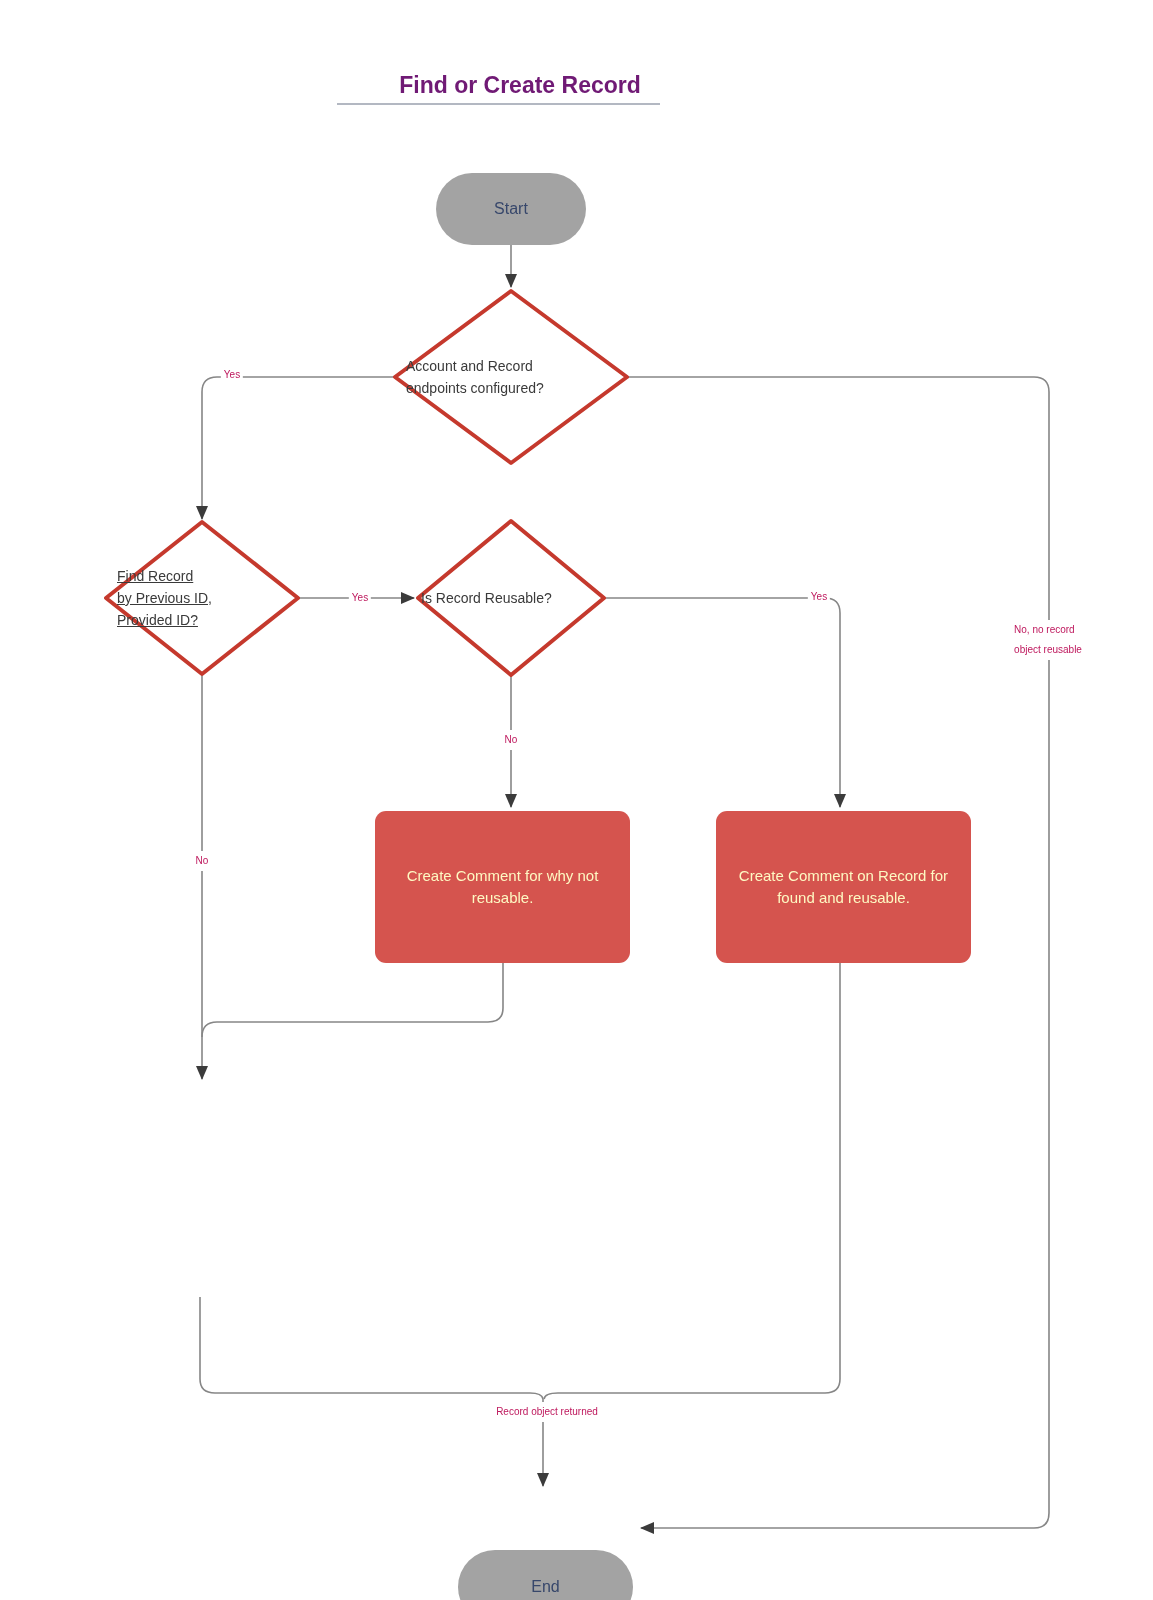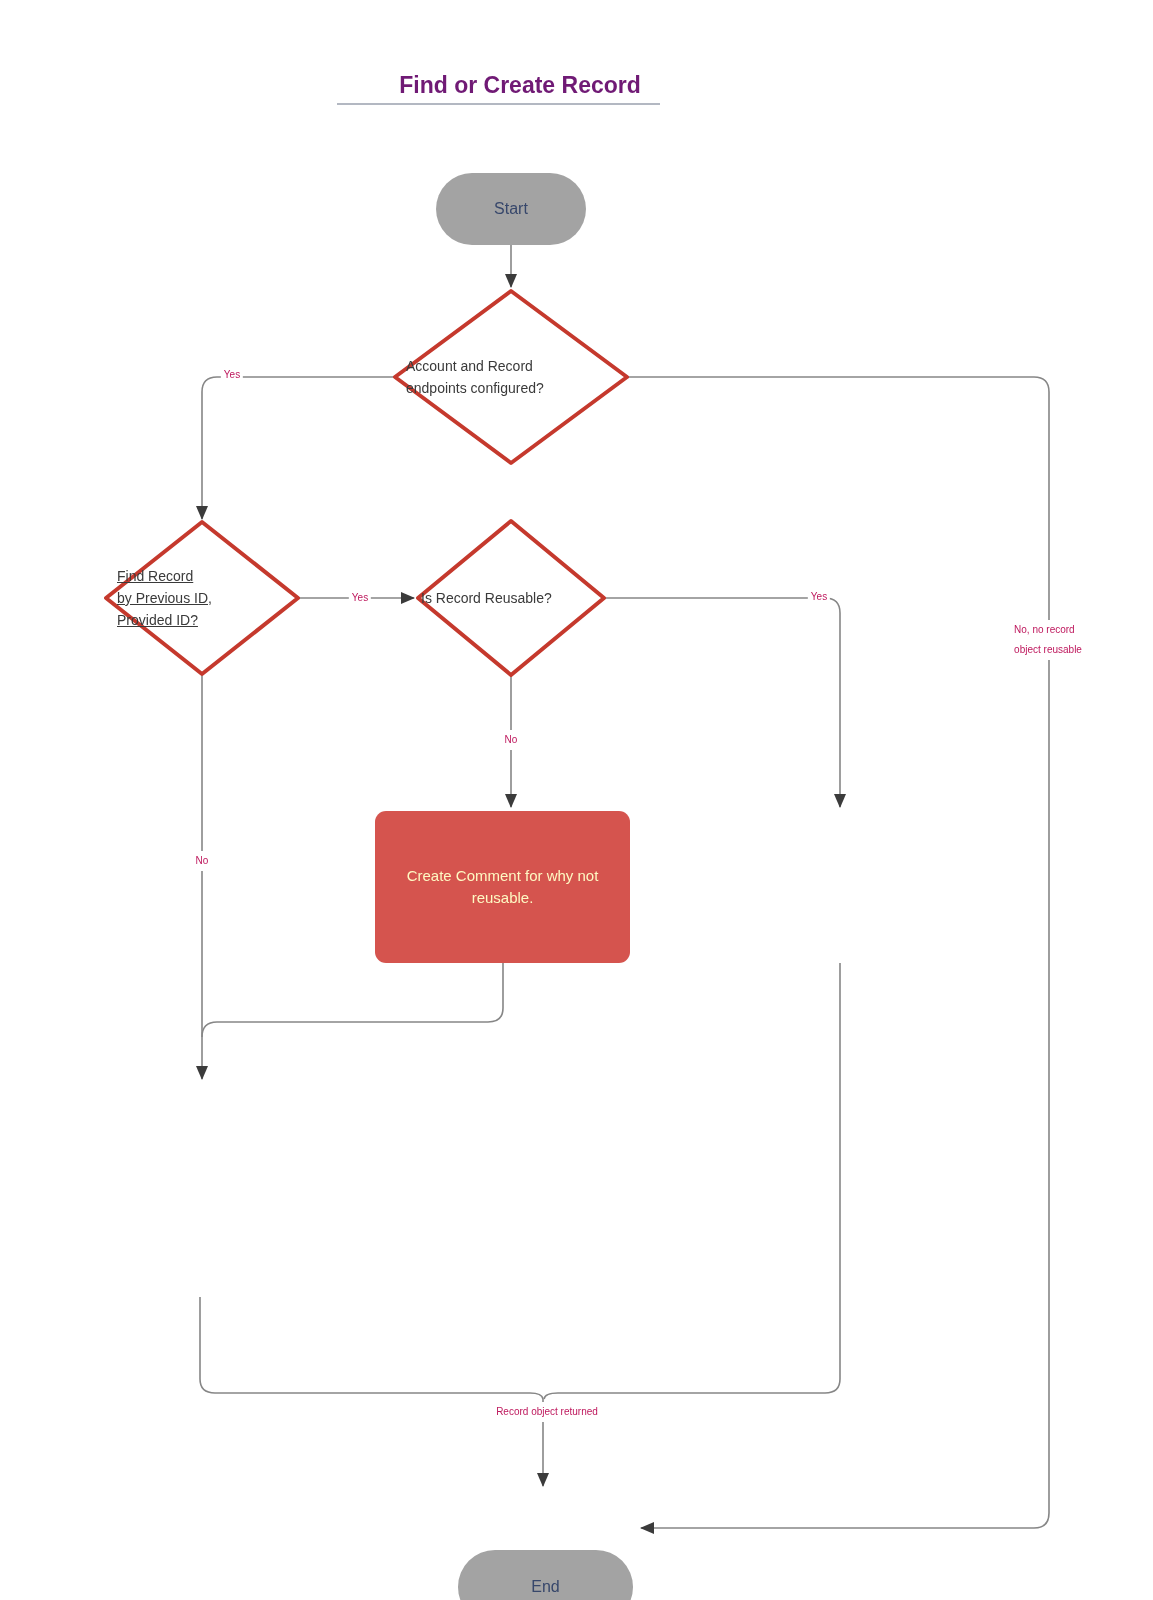--- a/index.html
+++ b/index.html
@@ -70,20 +70,24 @@
 
   <div class="node terminal" style="left:436px; top:173px; width:150px; height:72px;">
     <span>Start</span>
   </div>
 
   <div class="node process" style="left:375px; top:811px; width:255px; height:152px;">
     <span>Create Comment for why not
 reusable.</span>
   </div>
 
+  <div class="node process" style="left:716px; top:811px; width:255px; height:152px;">
+    <span>Create Comment on Record for
+found and reusable.</span>
+  </div>
 
 
   <div class="node terminal" style="left:458px; top:1550px; width:175px; height:74px;">
     <span>End</span>
   </div>
 
   <div class="dlabel" style="left:511px; top:377px; width:210px;">Account and Record
 endpoints configured?</div>
   <div class="dlabel" style="left:202px; top:598px; width:170px;text-decoration:underline;">Find Record
 by Previous ID,

